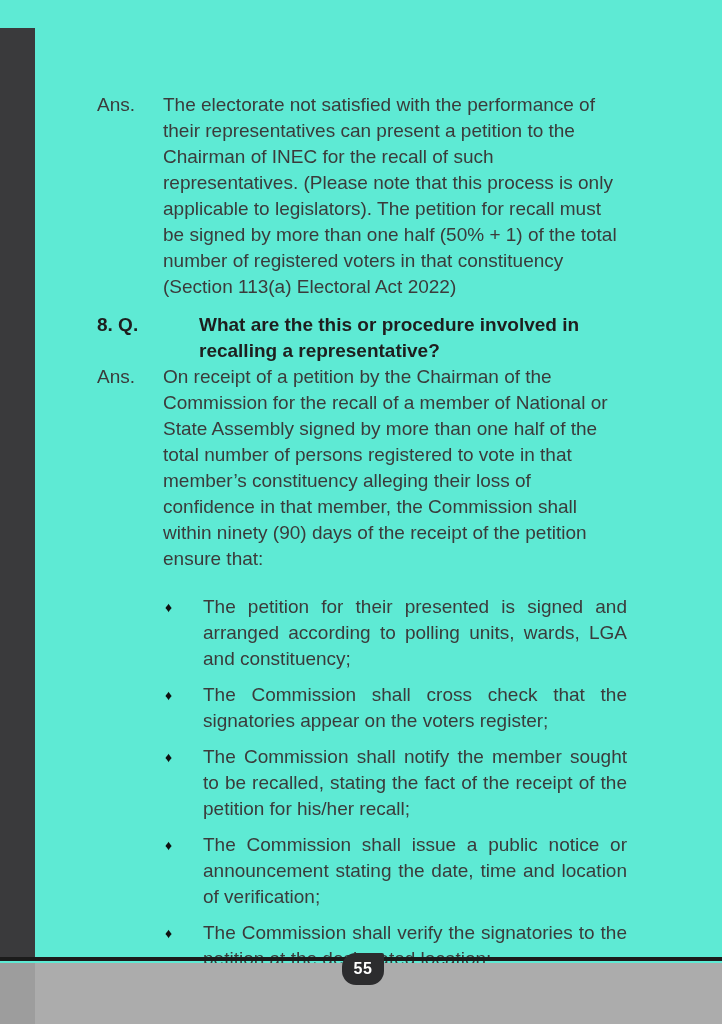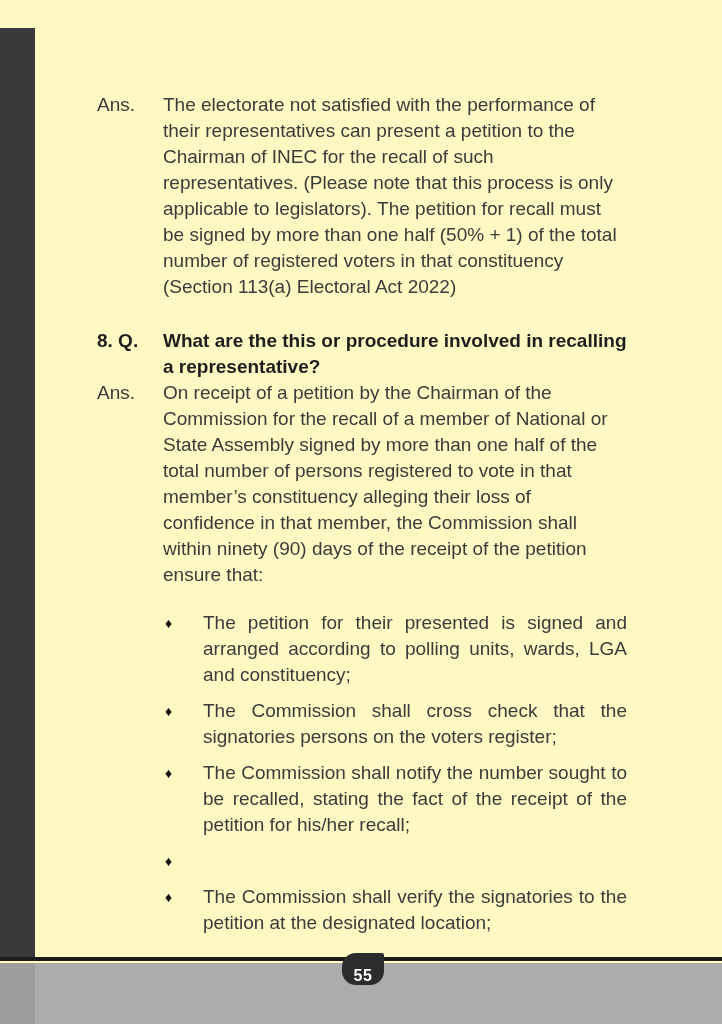--- a/index.html
+++ b/index.html
@@ -17,21 +17,21 @@
     width: 722px;
     height: 1024px;
     position: relative;
     overflow: hidden;
     font-family: "Liberation Sans", "DejaVu Sans", sans-serif;
     color: var(--text-color);
   }
   .page {
     position: absolute;
     inset: 0;
-    background: #fef9c3;
+    background: #5eead4;
   }
   
   .side-bar {
     position: absolute;
     left: 0;
     top: 28px;
     width: 35px;
     height: 933px; 
     background: var(--sidebar-color);
   }
@@ -64,40 +64,40 @@
     left: 342px;
     top: 953px;
     width: 42px;
     height: 32px;
     background: var(--badge-color);
     border-radius: 14px 2px 14px 14px;
     color: var(--badge-text-color);
     font-size: 16px;
     font-weight: 700;
     display: flex;
-    align-items: flex-end;
+    align-items: center;
     justify-content: center;
     z-index: 3;
     letter-spacing: 0.5px;
   }
   .content {
     position: absolute;
     left: 97px;
     top: 92px;
     width: 530px;
     font-size: 19px;
     line-height: 26px;
   }
   .qa-row { display: flex; align-items: flex-start; }
   .qa-label {
     width: 66px;
     flex: 0 0 66px;
   }
   .qa-body { flex: 1 1 auto; }
-  .question-row { margin-top: 28px; }
+  .question-row { margin-top: 12px; gap: 36px; }
   .question-row .qa-label,
   .question-row .qa-body {
     font-weight: 700;
     color: var(--heading-color);
   }
   .bullet-list { margin-top: 22px; }
   .bullet-item {
     display: flex;
     align-items: flex-start;
     padding-left: 68px;
@@ -138,28 +138,29 @@
       <div class="qa-body">On receipt of a petition by the Chairman of the Commission for the recall of a member of National or State Assembly signed by more than one half of the total number of persons registered to vote in that member’s constituency alleging their loss of confidence in that member, the Commission shall within ninety (90) days of the receipt of the petition ensure that:</div>
     </div>
 
     <div class="bullet-list">
       <div class="bullet-item">
         <span class="bullet-marker">♦</span>
         <span class="bullet-text">The petition for their presented is signed and arranged according to polling units, wards, LGA and constituency;</span>
       </div>
       <div class="bullet-item">
         <span class="bullet-marker">♦</span>
-        <span class="bullet-text">The Commission shall cross check that the signatories persons on the voters register;</span>
+        <span class="bullet-text">The Commission shall cross check that the signatories appear on the voters register;</span>
       </div>
       <div class="bullet-item">
         <span class="bullet-marker">♦</span>
-        <span class="bullet-text">The Commission shall notify the number sought to be recalled, stating the fact of the receipt of the petition for his/her recall;</span>
+        <span class="bullet-text">The Commission shall notify the member sought to be recalled, stating the fact of the receipt of the petition for his/her recall;</span>
       </div>
       <div class="bullet-item">
         <span class="bullet-marker">♦</span>
+        <span class="bullet-text">The Commission shall issue a public notice or announcement stating the date, time and location of verification;</span>
       </div>
       <div class="bullet-item">
         <span class="bullet-marker">♦</span>
         <span class="bullet-text">The Commission shall verify the signatories to the petition at the designated location;</span>
       </div>
     </div>
 
   </div>
 
   <div class="side-bar"></div>

